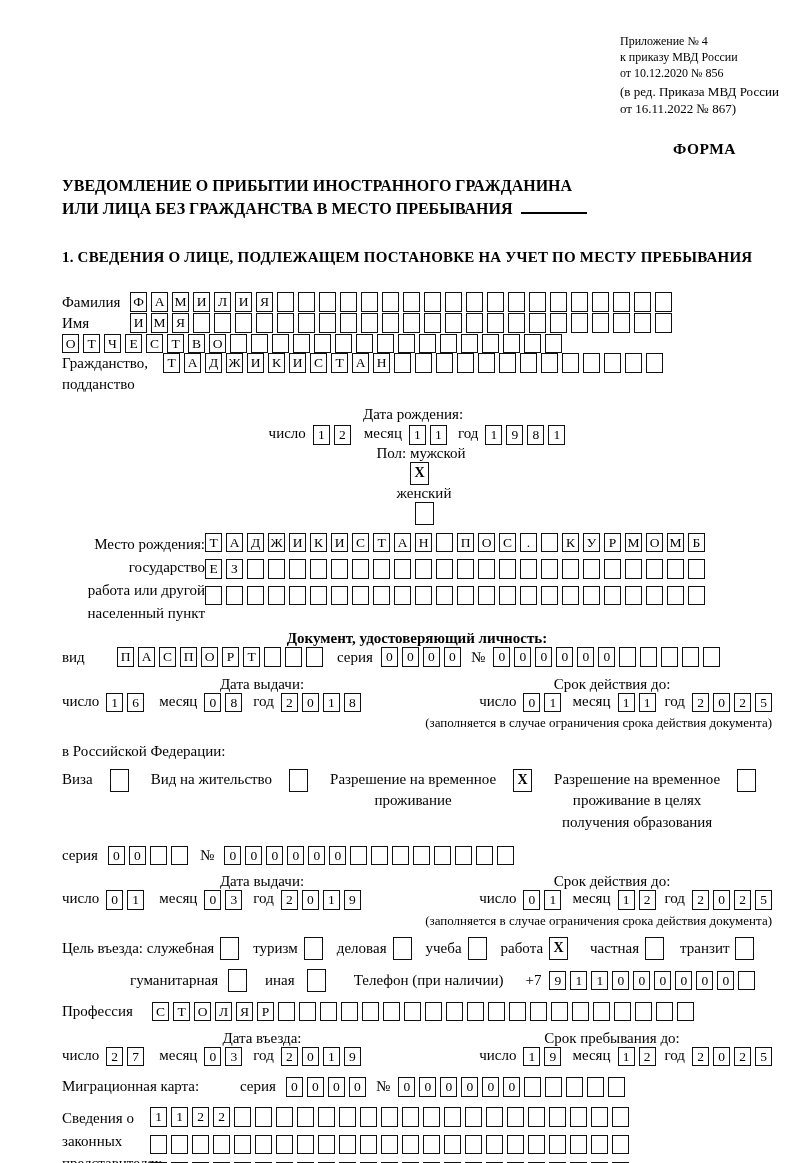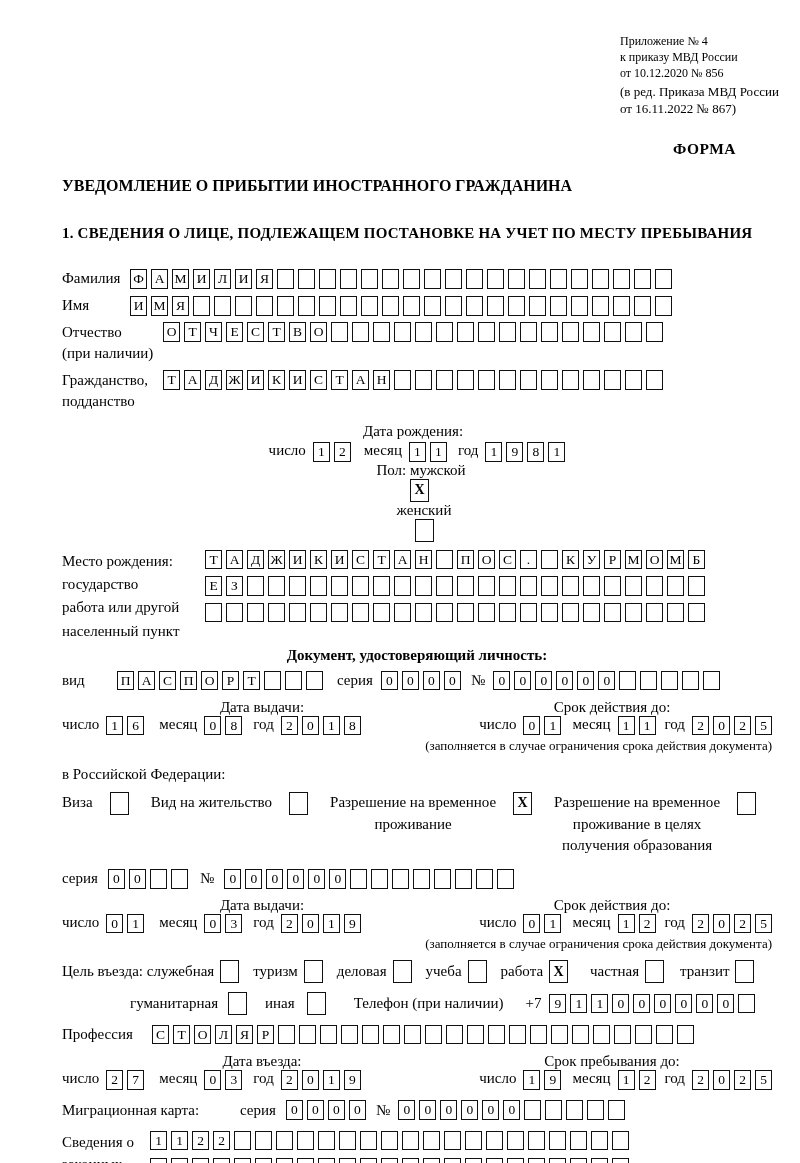--- a/index.html
+++ b/index.html
@@ -11,21 +11,21 @@
     padding:34px 28px 16px 62px;
     position:relative;
   }
   .annex { margin-left:558px; width:180px; font-size:12px; line-height:1.32; }
   .annex-note { margin-left:558px; width:180px; font-size:13px; line-height:1.3; margin-top:3px; }
   .forma { text-align:right; padding-right:36px; font-weight:bold; font-size:15.5px; margin-top:22px; letter-spacing:.5px; }
   .title { font-weight:bold; font-size:16px; line-height:1.45; margin-top:16px; }
   .title .uline { display:inline-block; width:66px; border-bottom:2px solid #000; height:14px; margin-left:8px; }
   .sec1 { font-weight:bold; font-size:15px; margin-top:28px; letter-spacing:.2px; }
 
-  .row { display:flex; align-items:center; margin-top:6px; }
+  .row { display:flex; align-items:center; }
   .row.top { align-items:flex-start; }
   .lbl { flex:0 0 auto; line-height:1.4; }
   .cells { display:flex; gap:4px; flex-wrap:nowrap; }
   .cell {
     flex:0 0 auto; width:17px; height:19.5px;
     border:1.5px solid #111; display:flex; align-items:center; justify-content:center;
     font-size:13.5px; line-height:1;
   }
   .box {
     flex:0 0 auto; width:19px; height:23px; border:1.5px solid #111;
@@ -57,20 +57,21 @@
 </div>
 <div class="annex-note">
   <div>(в ред. Приказа МВД России</div>
   <div>от 16.11.2022 № 867)</div>
 </div>
 
 <div class="forma">ФОРМА</div>
 
 <div class="title">
   <div>УВЕДОМЛЕНИЕ О ПРИБЫТИИ ИНОСТРАННОГО ГРАЖДАНИНА</div>
+  <div><span>ИЛИ ЛИЦА БЕЗ ГРАЖДАНСТВА В МЕСТО ПРЕБЫВАНИЯ</span><span class="uline"></span></div>
 </div>
 
 <div class="sec1">1. СВЕДЕНИЯ О ЛИЦЕ, ПОДЛЕЖАЩЕМ ПОСТАНОВКЕ НА УЧЕТ ПО МЕСТУ ПРЕБЫВАНИЯ</div>
 
 <div class="row" style="margin-top:26px;">
   <div class="lbl" style="width:68px;">Фамилия</div>
   <div class="cells">
       <span class="cell">Ф</span>
       <span class="cell">А</span>
       <span class="cell">М</span>
@@ -126,24 +127,20 @@
       <span class="cell"></span>
       <span class="cell"></span>
       <span class="cell"></span>
       <span class="cell"></span>
       <span class="cell"></span>
       <span class="cell"></span>
     </div>
 </div>
 
 <div class="row top">
-  <div class="lbl" style="width:101px;">
-    <div>Отчество</div>
-    <div>(при наличии)</div>
-  </div>
   <div class="cells">
       <span class="cell">О</span>
       <span class="cell">Т</span>
       <span class="cell">Ч</span>
       <span class="cell">Е</span>
       <span class="cell">С</span>
       <span class="cell">Т</span>
       <span class="cell">В</span>
       <span class="cell">О</span>
       <span class="cell"></span>
@@ -218,21 +215,21 @@
         <span class="cell">8</span>
         <span class="cell">1</span>
       </span>
   </div>
   <span style="margin-left:8px;">Пол: мужской</span>
   <span class="box" style="margin-left:5px;">X</span>
   <span style="margin-left:14px;">женский</span>
   <span class="box" style="margin-left:14px;"></span>
 </div>
 
-<div class="row top" style="margin-top:8px;">
+<div class="row top" style="margin-top:8px;text-align:right;">
   <div class="lbl" style="width:143px; line-height:1.55;">
     <div>Место рождения:</div>
     <div>государство</div>
     <div>работа или другой</div>
     <div>населенный пункт</div>
   </div>
   <div>
     <div class="cells">
         <span class="cell">Т</span>
         <span class="cell">А</span>

